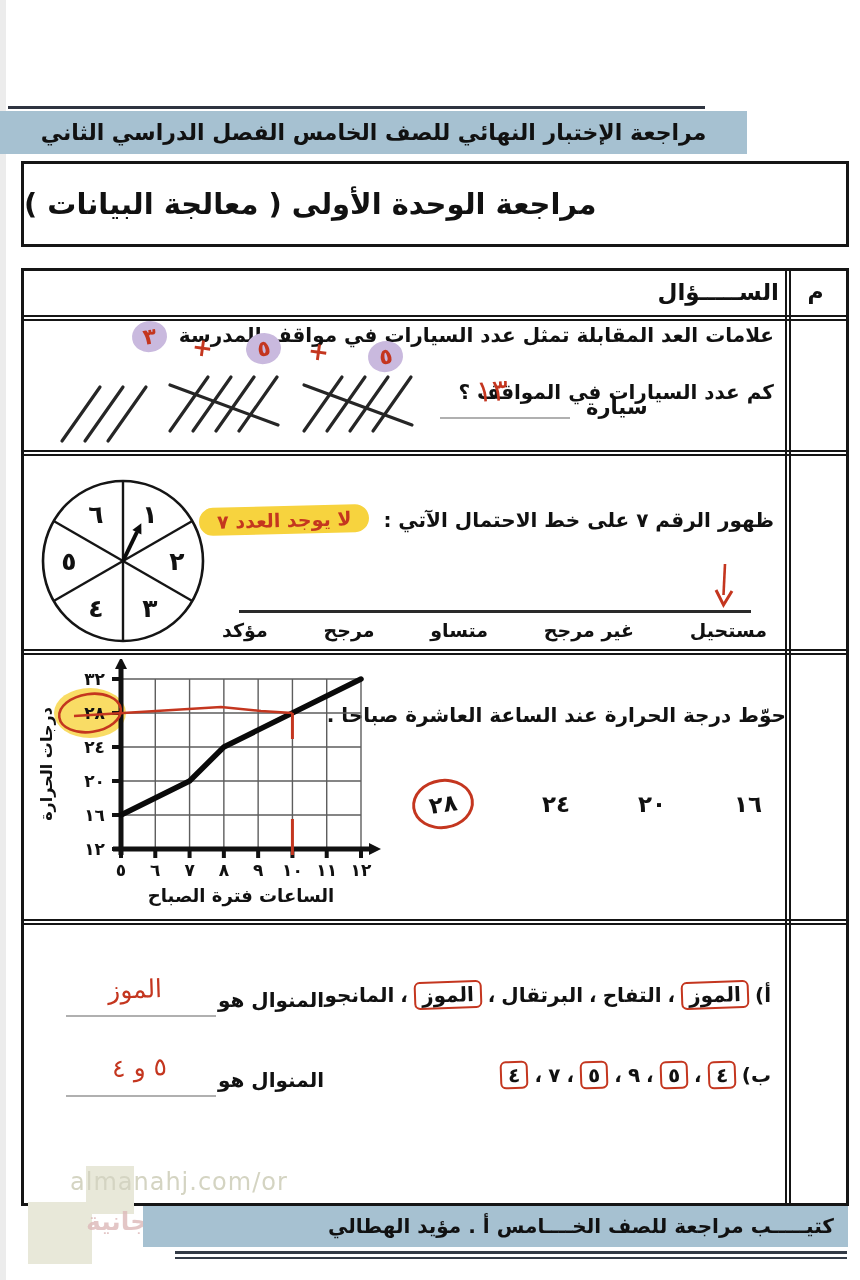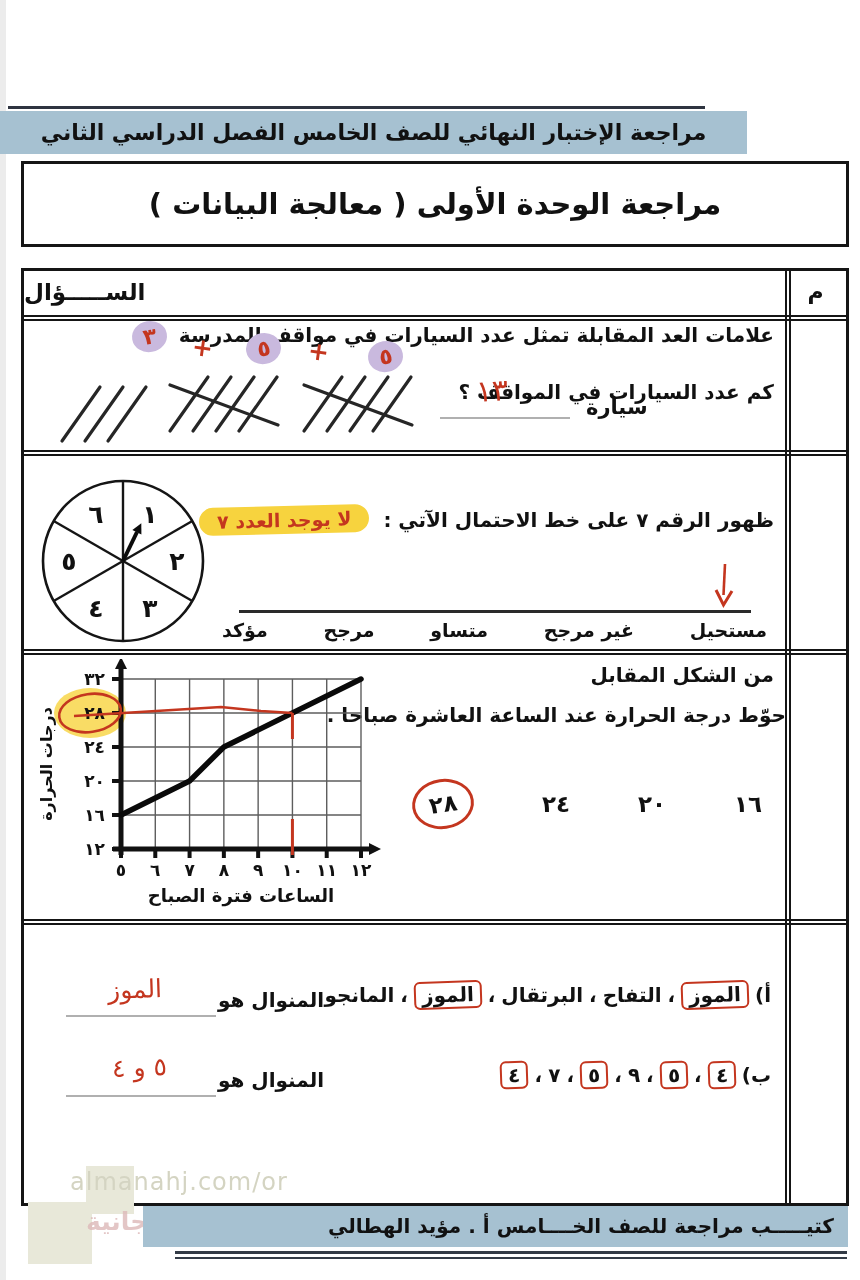--- a/index.html
+++ b/index.html
@@ -8,26 +8,26 @@
     font-family:"DejaVu Sans",sans-serif;color:#111;overflow:hidden;
   }
   .abs{position:absolute;}
   
   .lstrip{left:0;top:0;width:6px;height:1280px;background:#ececec;}
   .toprule{left:8px;top:106px;width:697px;height:3px;background:#2e3440;}
   .hbar{left:0;top:111px;width:747px;height:43px;background:#a6c1d1;
         display:flex;align-items:center;justify-content:center;
         font-weight:bold;font-size:22px;direction:rtl;white-space:nowrap;}
   .tbox{left:21px;top:161px;width:822px;height:80px;border:3px solid #151515;
-        display:flex;align-items:center;justify-content:center;
+        display:flex;align-items:center;justify-content:flex-end;
         font-weight:bold;font-size:29px;direction:rtl;background:#fff;}
   
   .qtable{left:21px;top:268px;width:822px;height:932px;border:3px solid #151515;background:#fff;}
   .mcol{position:absolute;top:0;right:0;width:55px;height:100%;border-left:6px double #151515;}
-  .qh{position:absolute;top:8px;left:0;width:755px;text-align:left;font-size:23px;font-weight:bold;direction:rtl;}
+  .qh{position:absolute;top:8px;left:0;width:755px;text-align:right;font-size:23px;font-weight:bold;direction:rtl;}
   .mh{position:absolute;top:8px;right:8px;width:45px;text-align:center;font-size:22px;font-weight:bold;}
   .sep{position:absolute;left:0;width:100%;height:0;border-top:6px double #151515;}
   .qtext{position:absolute;font-weight:bold;font-size:20px;direction:rtl;white-space:nowrap;}
   .blank{position:absolute;height:0;border-bottom:2px solid #b0b0b0;}
   .hand{position:absolute;color:#c4361f;white-space:nowrap;}
   
   .tally{position:absolute;left:30px;top:40px;width:420px;height:140px;}
   .tg{position:absolute;}
   .ppill{position:absolute;background:#c9b9de;border-radius:50%;color:#c4361f;
          font-weight:bold;font-size:22px;padding:3px 11px;transform:rotate(-10deg);}
@@ -146,21 +146,20 @@
   </svg>
   <div class="pline"></div>
   <div class="plabels" id="plabels">
       <span>مستحيل</span>
       <span>غير مرجح</span>
       <span>متساو</span>
       <span>مرجح</span>
       <span>مؤكد</span>
     </div>
 
-  <div class="qtext" style="top:392px;right:72px">من الشكل المقابل</div>
   <div class="qtext" style="top:432px;right:60px">حوّط درجة الحرارة عند الساعة العاشرة صباحا .</div>
   <div class="opts" id="opts">
       <span>١٦</span>
       <span>٢٠</span>
       <span>٢٤</span>
       <span class="circled">٢٨</span>
     </div>
   <svg class="abs" id="chart-svg" style="left:12px;top:388px" width="350" height="250" viewBox="0 0 350 250">
       <line x1="85" y1="190" x2="85" y2="20" stroke="#5d5d5d" stroke-width="1.4"></line>
       <line x1="119.28571428571428" y1="190" x2="119.28571428571428" y2="20" stroke="#5d5d5d" stroke-width="1.4"></line>

